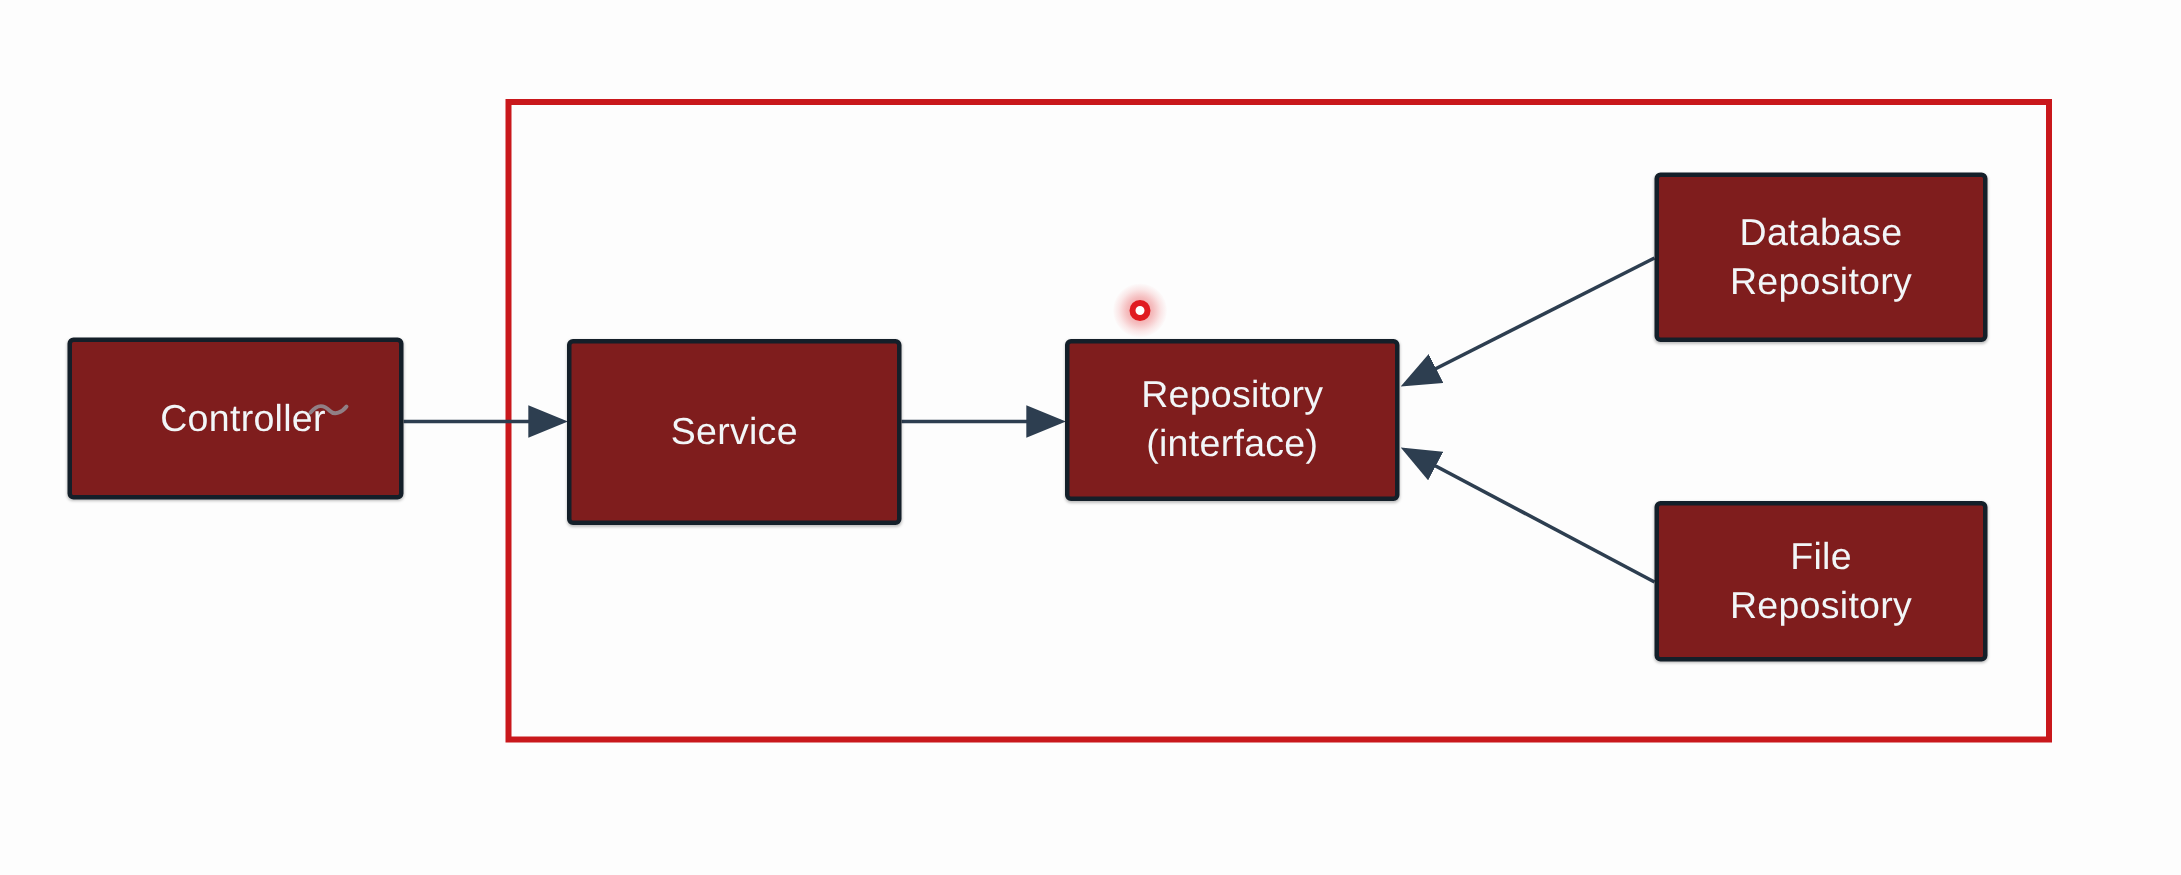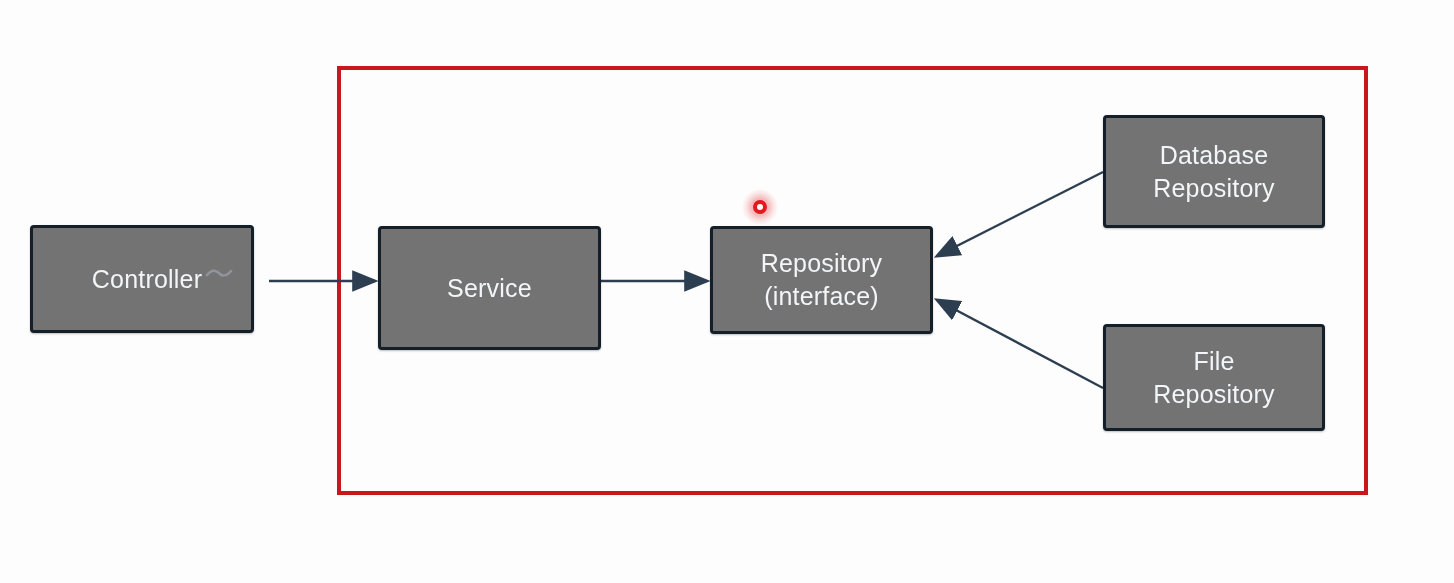--- a/index.html
+++ b/index.html
@@ -20,40 +20,40 @@
     background: transparent;
   }
   svg.connectors {
     position: absolute;
     left: 0; top: 0;
     width: 1454px; height: 583px;
     pointer-events: none;
   }
   .node {
     position: absolute;
-    background: #737373;
+    background: #7f1d1d;
     border: 3px solid #141f29;
     border-radius: 4px;
     box-sizing: border-box;
     color: #f2f6f8;
     display: flex;
     flex-direction: column;
     align-items: center;
     justify-content: center;
     font-size: 25px;
     line-height: 1.32;
     letter-spacing: 0.2px;
     box-shadow: 0 1px 2px rgba(0,0,0,0.25);
   }
   .node span { display: block; text-align: center; }
-  #node-controller   { left: 30px;   top: 225px; width: 224px; height: 108px; padding-left: 10px; }
+  #node-controller   { left: 45px;   top: 225px; width: 224px; height: 108px; padding-left: 10px; }
   #node-service      { left: 378px;  top: 226px; width: 223px; height: 124px; }
   #node-repository   { left: 710px;  top: 226px; width: 223px; height: 108px; }
   #node-database     { left: 1103px; top: 115px; width: 222px; height: 113px; }
-  #node-file         { left: 1103px; top: 324px; width: 222px; height: 107px; }
+  #node-file         { left: 1103px; top: 334px; width: 222px; height: 107px; }
 
   .laser-glow {
     position: absolute;
     left: 742px; top: 189px;
     width: 36px; height: 36px;
     border-radius: 50%;
     background: radial-gradient(circle,
       rgba(225,27,32,0.50) 0%,
       rgba(225,27,32,0.28) 35%,
       rgba(225,27,32,0.10) 55%,

